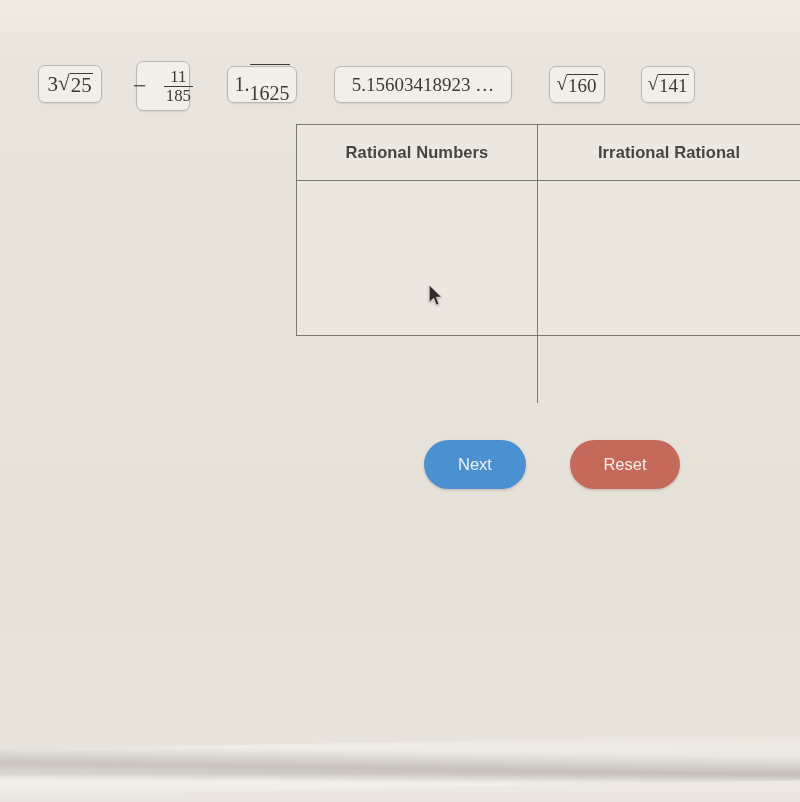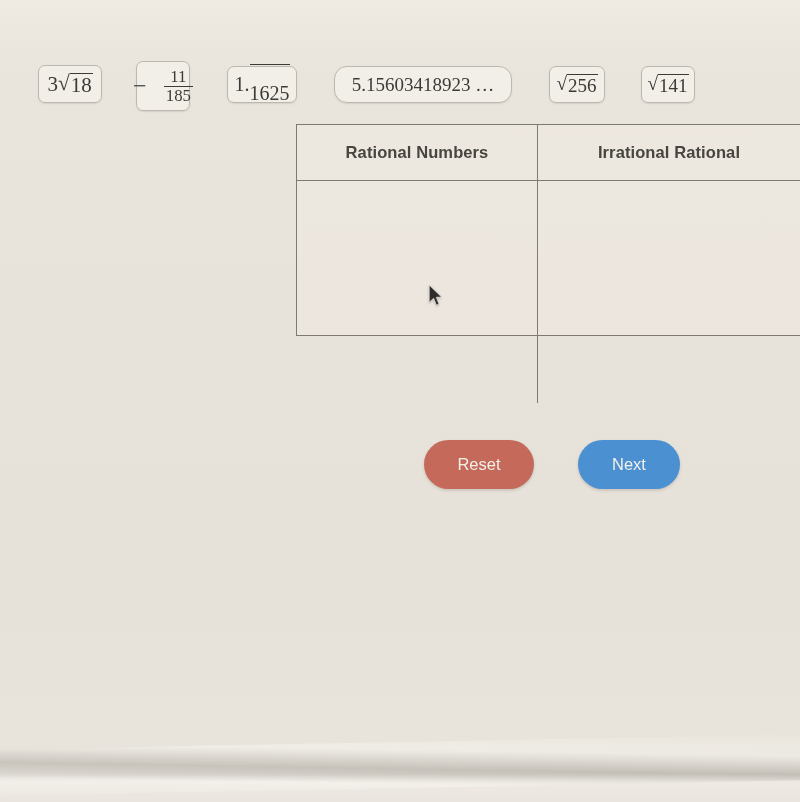--- a/index.html
+++ b/index.html
@@ -96,21 +96,21 @@
     margin-left: 16px;
   }
   .frac .num { padding: 0 2px; }
   .frac .den { border-top: 1.6px solid #3b3a37; padding: 0 2px; }
   .minus { font-size: 1.15em; margin-right: 1px; }
 
   
   #tile-0 { left: 38px;  top: 35px;  width: 64px;  height: 38px; font-size: 21px; }
   #tile-1 { left: 136px; top: 31px;  width: 54px;  height: 50px; font-size: 21px; }
   #tile-2 { left: 227px; top: 36px;  width: 70px;  height: 37px; font-size: 20px; }
-  #tile-3 { left: 334px; top: 36px;  width: 178px; height: 37px; font-size: 19px; border-radius: 13px; }
+  #tile-3 { left: 334px; top: 36px;  width: 178px; height: 37px; font-size: 19px; }
   #tile-4 { left: 549px; top: 36px;  width: 56px;  height: 37px; font-size: 19px; }
   #tile-5 { left: 641px; top: 36px;  width: 54px;  height: 37px; font-size: 19px; }
 
   
   #sort-table {
     position: absolute;
     left: 296px;
     top: 124px;
     width: 504px;
     height: 212px;
@@ -186,21 +186,21 @@
 
   <div id="crease"></div>
 
   <div id="tile-strip">
 
     <div class="tile" id="tile-0">
       <span class="expr">
         <span>3</span>
         <span class="radical">
           <span class="sign">√</span>
-          <span class="rad">18</span>
+          <span class="rad">25</span>
         </span>
       </span>
     </div>
 
     <div class="tile" id="tile-1">
       <span class="expr">
         <span class="minus">−</span>
         <span class="frac">
           <span class="num">11</span>
           <span class="den">185</span>
@@ -215,21 +215,21 @@
       </span>
     </div>
 
     <div class="tile" id="tile-3">
       <span class="expr">5.15603418923 …</span>
     </div>
 
     <div class="tile" id="tile-4">
       <span class="radical">
         <span class="sign">√</span>
-        <span class="rad">256</span>
+        <span class="rad">160</span>
       </span>
     </div>
 
     <div class="tile" id="tile-5">
       <span class="radical">
         <span class="sign">√</span>
         <span class="rad">141</span>
       </span>
     </div>
 
@@ -240,21 +240,21 @@
       <div class="col-head">Rational Numbers</div>
       <div class="col-head">Irrational Rational</div>
     </div>
     <div id="table-body">
       <div class="drop-zone"></div>
       <div class="drop-zone"></div>
     </div>
   </div>
 
   <div id="actions">
+    <button class="btn" id="next-button">Next</button>
     <button class="btn" id="reset-button">Reset</button>
-    <button class="btn" id="next-button">Next</button>
   </div>
 
   <svg id="cursor" viewBox="0 0 15 23">
     <path d="M1.2 1.0 L1.2 18.4 L5.6 14.3 L8.4 21.2 L11.0 20.0 L8.3 13.3 L13.6 13.1 Z" fill="#2e2d2b" stroke="#f0ece5" stroke-width="0.7"></path>
   </svg>
 
 </div>
 
 </body></html>

